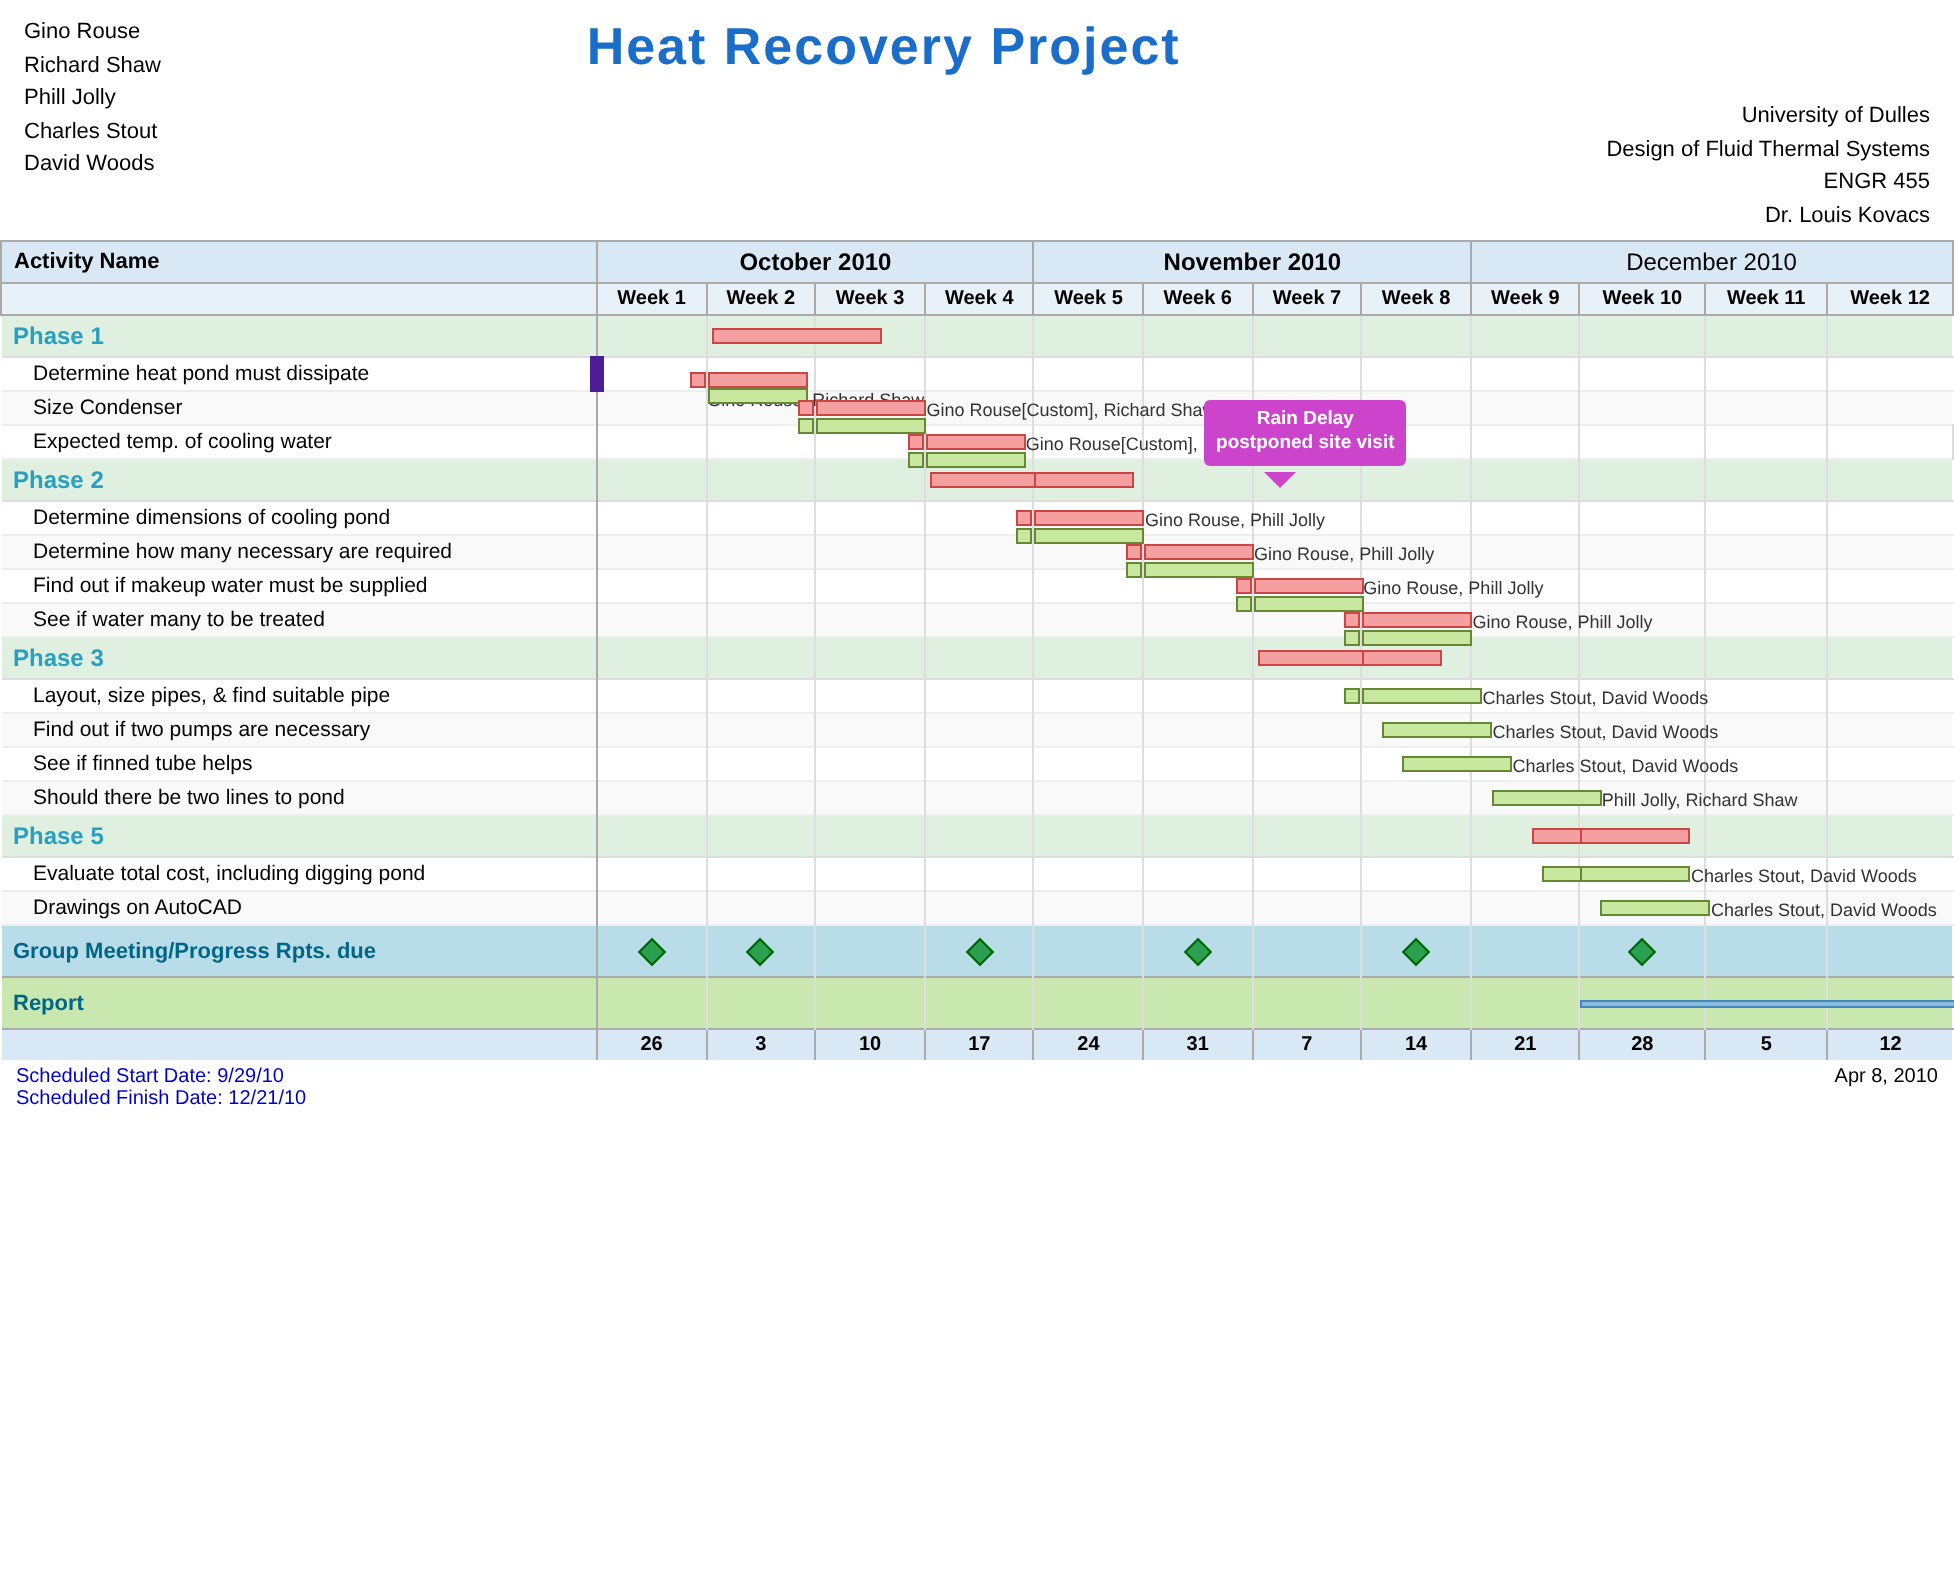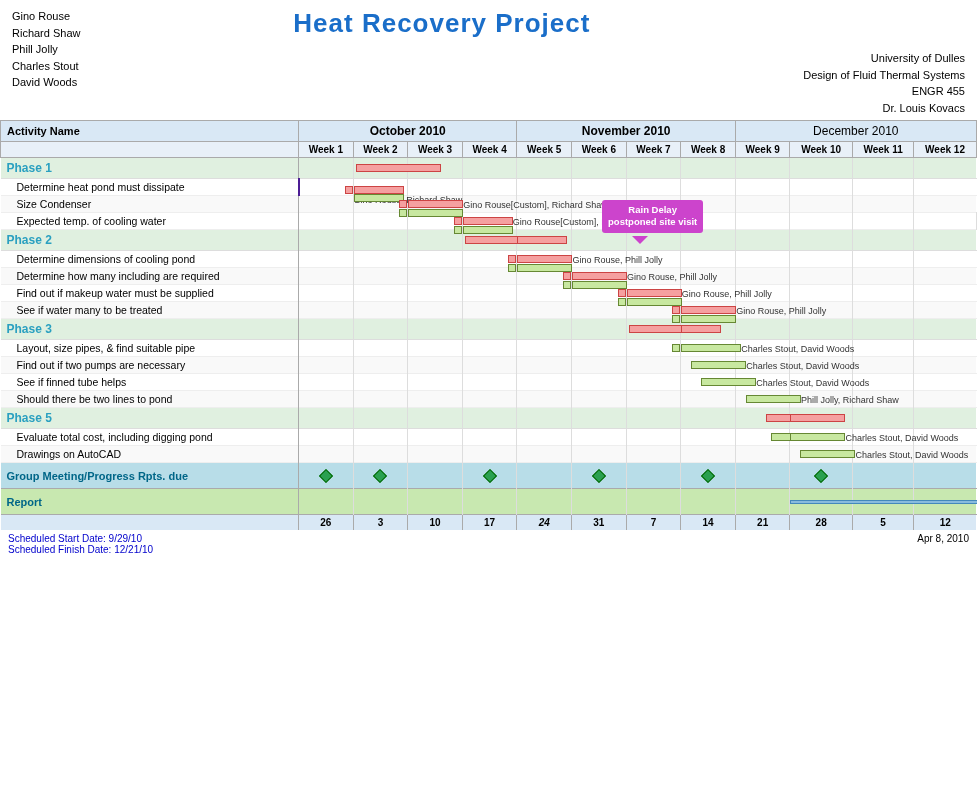--- a/index.html
+++ b/index.html
@@ -106,21 +106,21 @@
       <td style="border-left:1px solid #ddd;"></td>
       <td style="border-left:1px solid #ddd;"></td>
       <td style="border-left:1px solid #ddd;"></td>
       <td style="border-left:1px solid #ddd;"></td>
       <td style="border-left:1px solid #ddd;"></td>
       <td style="border-left:1px solid #ddd;"></td>
       <td style="border-left:1px solid #ddd;"></td>
     </tr>
 
     <tr style="background:#fff; border-bottom:1px solid #eee;">
-      <td style="border-right:2px solid #4c1d95; padding:2px 8px 2px 16px; font-size:10.5px;">Determine heat pond must dissipate</td>
+      <td style="border-right:7px solid #4c1d95; padding:2px 8px 2px 16px; font-size:10.5px;">Determine heat pond must dissipate</td>
       <td style="border-left:1px solid #ddd; position:relative;">
         <div style="position:absolute; right:0; top:7px; width:8px; height:8px; background:#f5a0a0; border:1px solid #cc4444;"></div>
       </td>
       <td style="border-left:1px solid #ddd; position:relative;">
         <div style="position:absolute; left:0; top:7px; width:50px; height:8px; background:#f5a0a0; border:1px solid #cc4444;"></div>
         <div style="position:absolute; left:0; top:16px; font-size:9px; white-space:nowrap; color:#333;">Gino Rouse, Richard Shaw</div>
         <div style="position:absolute; left:0; top:7px; width:50px; height:8px; background:#c8e8a0; border:1px solid #668833; margin-top:8px;"></div>
       </td>
       <td style="border-left:1px solid #ddd;"></td>
       <td style="border-left:1px solid #ddd;"></td>
@@ -224,21 +224,21 @@
       <td style="border-left:1px solid #ddd;"></td>
       <td style="border-left:1px solid #ddd;"></td>
       <td style="border-left:1px solid #ddd;"></td>
       <td style="border-left:1px solid #ddd;"></td>
       <td style="border-left:1px solid #ddd;"></td>
       <td style="border-left:1px solid #ddd;"></td>
       <td style="border-left:1px solid #ddd;"></td>
     </tr>
 
     <tr style="background:#f9f9f9; border-bottom:1px solid #eee;">
-      <td style="border-right:1px solid #aaa; padding:2px 8px 2px 16px; font-size:10.5px;">Determine how many including are required</td>
+      <td style="border-right:1px solid #aaa; padding:2px 8px 2px 16px; font-size:10.5px;">Determine how many necessary are required</td>
       <td style="border-left:1px solid #ddd;"></td>
       <td style="border-left:1px solid #ddd;"></td>
       <td style="border-left:1px solid #ddd;"></td>
       <td style="border-left:1px solid #ddd;"></td>
       <td style="border-left:1px solid #ddd; position:relative;">
         <div style="position:absolute; right:0; top:4px; width:8px; height:8px; background:#f5a0a0; border:1px solid #cc4444;"></div>
         <div style="position:absolute; right:0; top:13px; width:8px; height:8px; background:#c8e8a0; border:1px solid #668833;"></div>
       </td>
       <td style="border-left:1px solid #ddd; position:relative;">
         <div style="position:absolute; left:0; top:4px; width:55px; height:8px; background:#f5a0a0; border:1px solid #cc4444;"></div>
@@ -505,21 +505,21 @@
       <td style="border-left:1px solid #ddd;"></td>
       <td style="border-left:1px solid #ddd;"></td>
     </tr>
 
     <tr style="background:#d9e8f5; border-top:1px solid #aaa;">
       <td style="border-right:1px solid #aaa; padding:2px 6px; font-size:10px; font-weight:bold; background:#d9e8f5;"></td>
       <td style="border-left:1px solid #aaa; padding:2px; text-align:center; font-size:10px; font-weight:bold;">26</td>
       <td style="border-left:1px solid #aaa; padding:2px; text-align:center; font-size:10px; font-weight:bold;">3</td>
       <td style="border-left:1px solid #aaa; padding:2px; text-align:center; font-size:10px; font-weight:bold;">10</td>
       <td style="border-left:1px solid #aaa; padding:2px; text-align:center; font-size:10px; font-weight:bold;">17</td>
-      <td style="border-left:1px solid #aaa; padding:2px; text-align:center; font-size:10px; font-weight:bold;font-style:italic;">24</td>
+      <td style="border-left:1px solid #aaa; padding:2px; text-align:center; font-size:10px; font-weight:bold;">24</td>
       <td style="border-left:1px solid #aaa; padding:2px; text-align:center; font-size:10px; font-weight:bold;">31</td>
       <td style="border-left:1px solid #aaa; padding:2px; text-align:center; font-size:10px; font-weight:bold;">7</td>
       <td style="border-left:1px solid #aaa; padding:2px; text-align:center; font-size:10px; font-weight:bold;">14</td>
       <td style="border-left:1px solid #aaa; padding:2px; text-align:center; font-size:10px; font-weight:bold;">21</td>
       <td style="border-left:1px solid #aaa; padding:2px; text-align:center; font-size:10px; font-weight:bold;">28</td>
       <td style="border-left:1px solid #aaa; padding:2px; text-align:center; font-size:10px; font-weight:bold;">5</td>
       <td style="border-left:1px solid #aaa; padding:2px; text-align:center; font-size:10px; font-weight:bold;">12</td>
     </tr>
   </tbody>
 </table>

